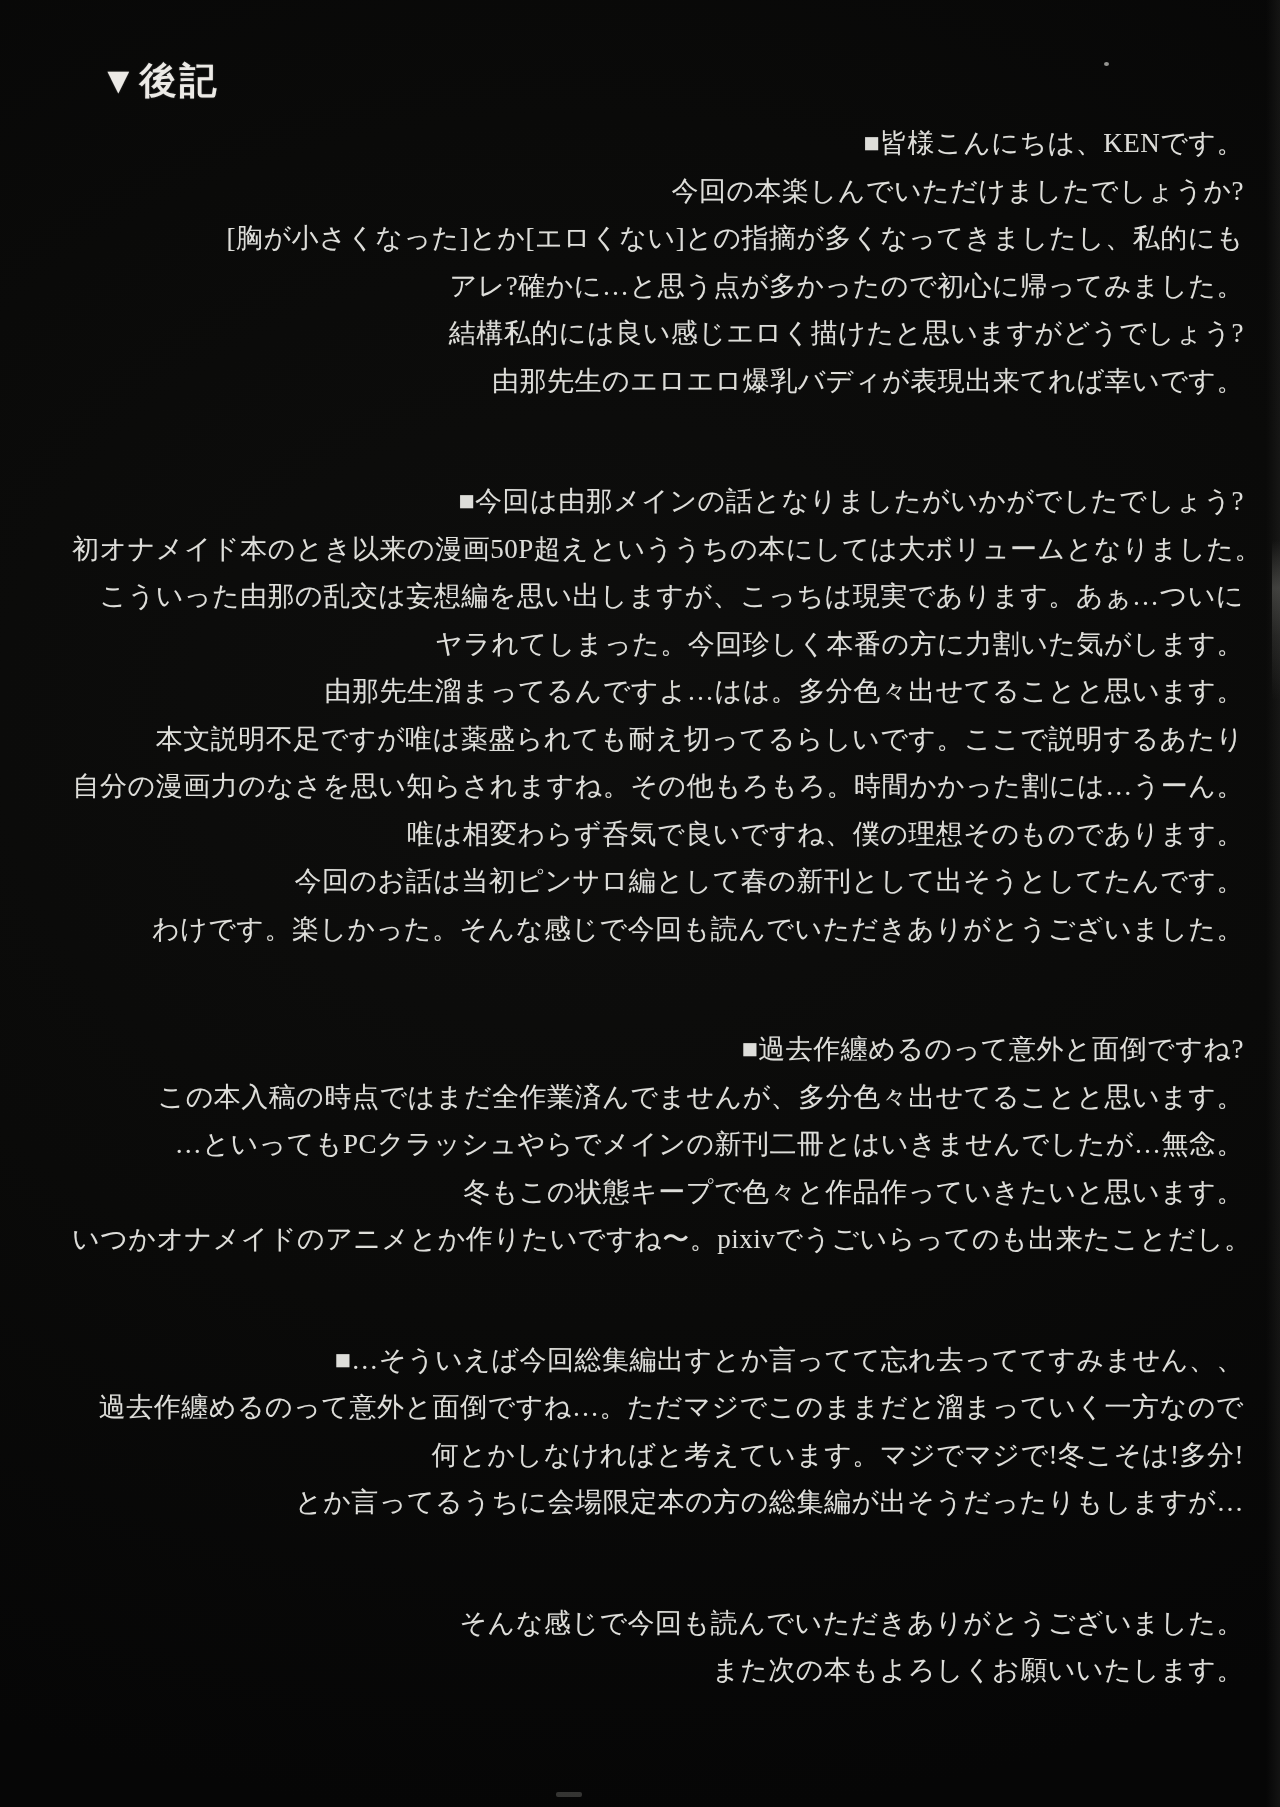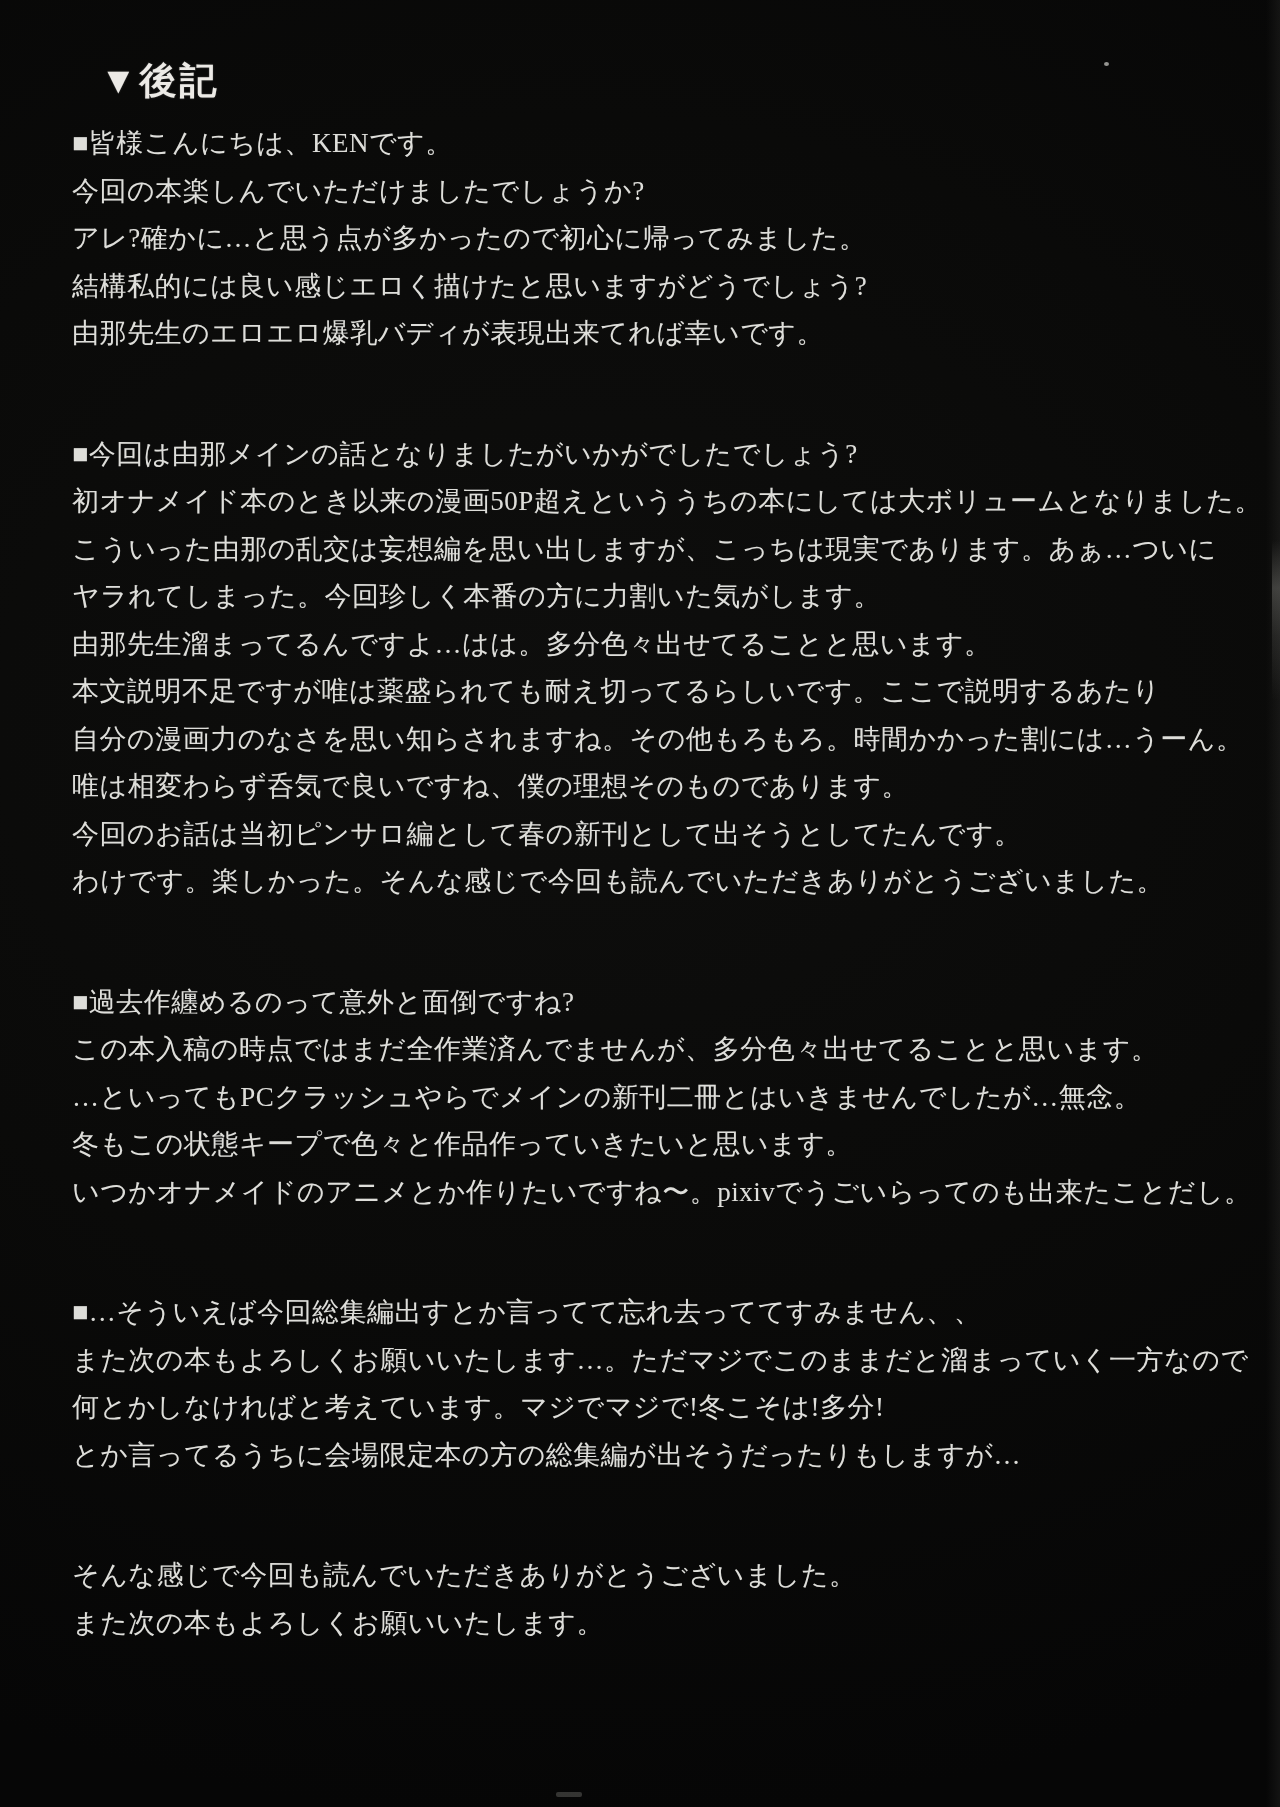--- a/index.html
+++ b/index.html
@@ -26,20 +26,21 @@
   .page-title {
     font-size: 37px;
     font-weight: bold;
     letter-spacing: 3px;
     color: #eceae6;
     margin: 0 0 14px 28px;
     text-shadow: 0 0 2px rgba(255,255,255,0.25);
   }
   .para {
     margin: 0 0 0 0;
+    text-align: right;
   }
   .para + .para {
     margin-top: 73px;
   }
   .line {
     font-size: 27px;
     line-height: 47.5px;
     letter-spacing: 0.5px;
     white-space: nowrap;
     color: #dededa;
@@ -90,20 +91,21 @@
   <div class="edge-glow-right"></div>
   <div class="edge-streak"></div>
   <div class="bottom-mark"></div>
 
   <div class="content">
     <div class="page-title">▼後記</div>
 
     <div class="para">
       <div class="line">■皆様こんにちは、KENです。</div>
       <div class="line">今回の本楽しんでいただけましたでしょうか?</div>
+      <div class="line">[胸が小さくなった]とか[エロくない]との指摘が多くなってきましたし、私的にも</div>
       <div class="line">アレ?確かに…と思う点が多かったので初心に帰ってみました。</div>
       <div class="line">結構私的には良い感じエロく描けたと思いますがどうでしょう?</div>
       <div class="line">由那先生のエロエロ爆乳バディが表現出来てれば幸いです。</div>
     </div>
 
     <div class="para">
       <div class="line">■今回は由那メインの話となりましたがいかがでしたでしょう?</div>
       <div class="line">初オナメイド本のとき以来の漫画50P超えといううちの本にしては大ボリュームとなりました。</div>
       <div class="line">こういった由那の乱交は妄想編を思い出しますが、こっちは現実であります。あぁ…ついに</div>
       <div class="line">ヤラれてしまった。今回珍しく本番の方に力割いた気がします。</div>
@@ -118,21 +120,21 @@
     <div class="para">
       <div class="line">■過去作纏めるのって意外と面倒ですね?</div>
       <div class="line">この本入稿の時点ではまだ全作業済んでませんが、多分色々出せてることと思います。</div>
       <div class="line">…といってもPCクラッシュやらでメインの新刊二冊とはいきませんでしたが…無念。</div>
       <div class="line">冬もこの状態キープで色々と作品作っていきたいと思います。</div>
       <div class="line">いつかオナメイドのアニメとか作りたいですね〜。pixivでうごいらってのも出来たことだし。</div>
     </div>
 
     <div class="para">
       <div class="line">■…そういえば今回総集編出すとか言ってて忘れ去っててすみません、、</div>
-      <div class="line">また次の本もよろしくお願いいたします…。ただマジでこのままだと溜まっていく一方なので</div>
+      <div class="line">過去作纏めるのって意外と面倒ですね…。ただマジでこのままだと溜まっていく一方なので</div>
       <div class="line">何とかしなければと考えています。マジでマジで!冬こそは!多分!</div>
       <div class="line">とか言ってるうちに会場限定本の方の総集編が出そうだったりもしますが…</div>
     </div>
 
     <div class="para">
       <div class="line">そんな感じで今回も読んでいただきありがとうございました。</div>
       <div class="line">また次の本もよろしくお願いいたします。</div>
     </div>
   </div>
 </div>

